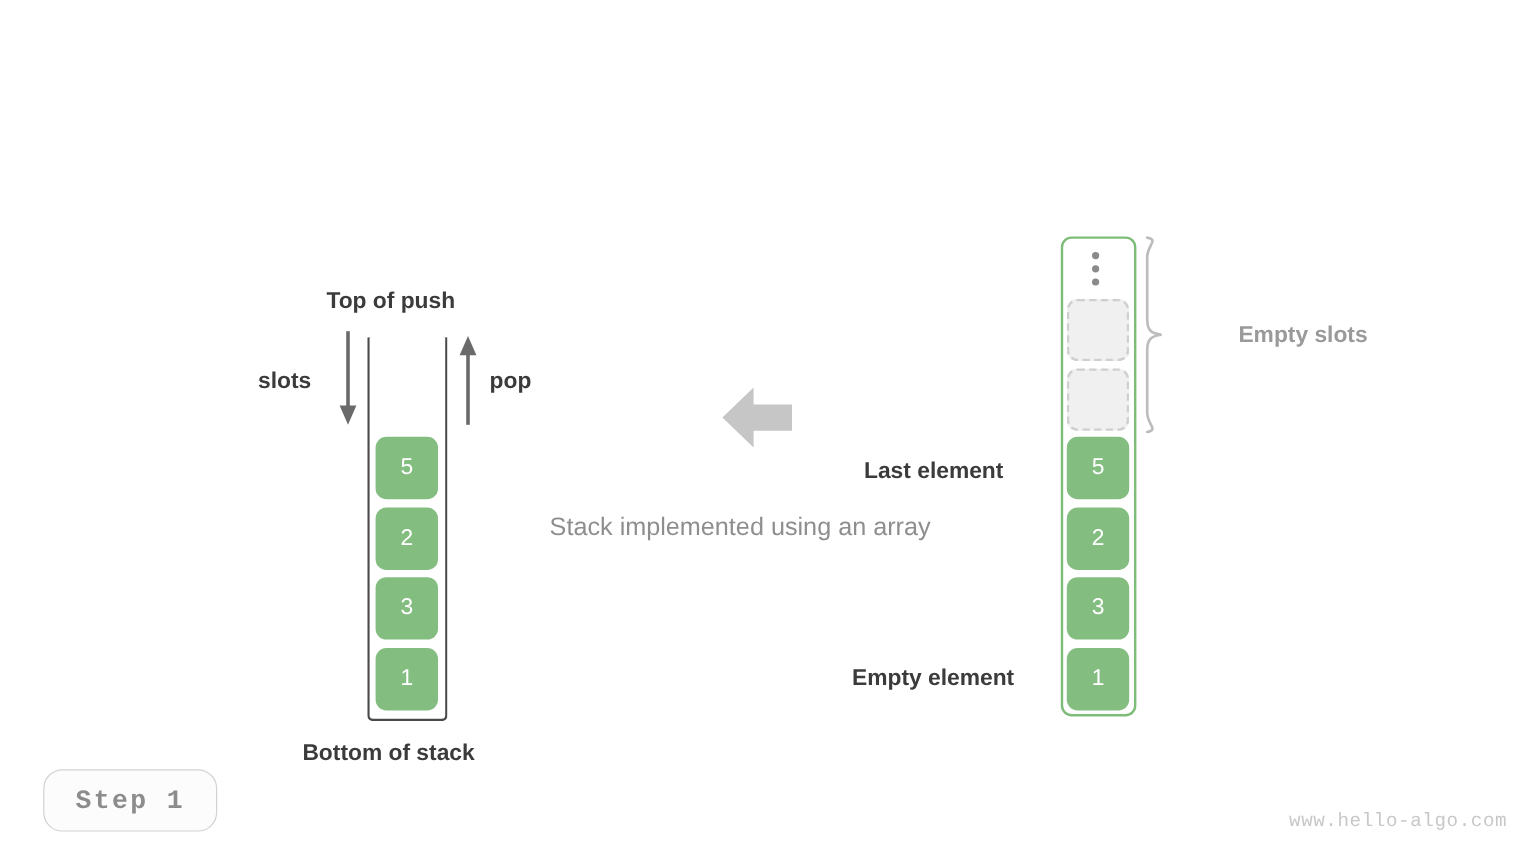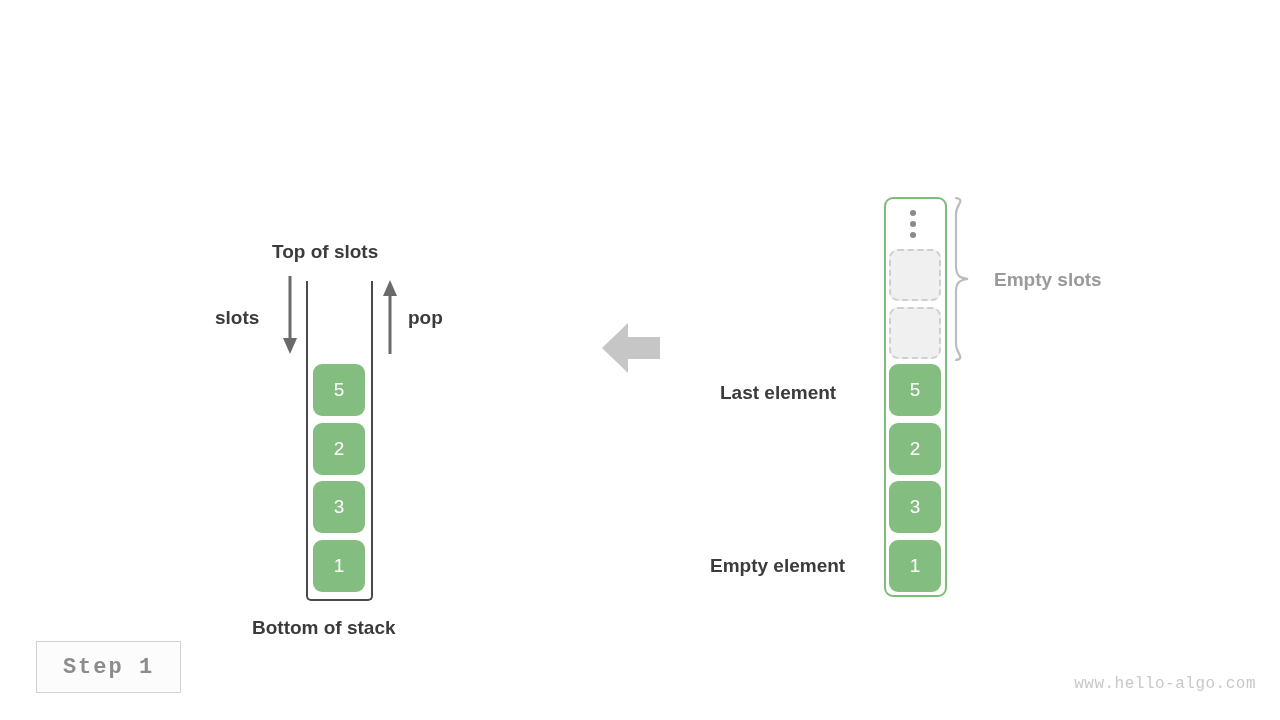--- a/index.html
+++ b/index.html
@@ -145,21 +145,21 @@
 
   
   #step-badge {
     position: absolute;
     left: 36px;
     top: 641px;
     width: 145px;
     height: 52px;
     box-sizing: border-box;
     border: 1px solid #d2d2d2;
-    border-radius: 0;
+    border-radius: 16px;
     background: #fcfcfc;
     display: flex;
     align-items: center;
     justify-content: center;
     font-family: "Liberation Mono", monospace;
     font-weight: bold;
     font-size: 22px;
     letter-spacing: 2px;
     color: #8c8c8c;
   }
@@ -174,21 +174,21 @@
     color: #c8c8c8;
     letter-spacing: 0.5px;
     white-space: nowrap;
   }
 </style>
 </head>
 <body>
 
 <div class="canvas">
 
-  <div class="label-dark" style="left:272px; top:241px;">Top of slots</div>
+  <div class="label-dark" style="left:272px; top:241px;">Top of push</div>
 
   <div class="label-dark" style="left:215px; top:307px;">slots</div>
 
   <div class="label-dark" style="left:408px; top:307px;">pop</div>
 
   <svg class="arrow-svg" style="left:278px; top:272px;" width="24" height="86" viewBox="0 0 24 86">
     <line x1="12" y1="4" x2="12" y2="70" stroke="#6a6a6a" stroke-width="3"></line>
     <polygon points="12,82 5,66 19,66" fill="#6a6a6a"></polygon>
   </svg>
 
@@ -203,20 +203,21 @@
   <div class="cell stack-cell" style="top:423px;">2</div>
   <div class="cell stack-cell" style="top:481px;">3</div>
   <div class="cell stack-cell" style="top:540px;">1</div>
 
   <div class="label-dark" style="left:252px; top:617px;text-align:center;">Bottom of stack</div>
 
   <svg id="transition-arrow" viewBox="0 0 60 60">
     <polygon points="0,30 26,5 26,19 58,19 58,41 26,41 26,55" fill="#c6c6c6"></polygon>
   </svg>
 
+  <div class="caption" style="left:458px; top:428px;">Stack implemented using an array</div>
 
   <div id="array-container"></div>
 
   <div id="ellipsis-icon">
     <i></i>
       <i></i>
       <i></i>
   </div>
 
   <div class="empty-slot" style="top:249px;"></div>
@@ -225,21 +226,21 @@
   <div class="cell array-cell" style="top:364px;">5</div>
   <div class="cell array-cell" style="top:423px;">2</div>
   <div class="cell array-cell" style="top:481px;">3</div>
   <div class="cell array-cell" style="top:540px;">1</div>
 
   <svg id="empty-slots-brace" viewBox="0 0 26 170">
     <path d="M8 4 C 18 6, 8 10, 8 20 L 8 72 C 8 82, 12 84, 20 85
              C 12 86, 8 88, 8 98 L 8 150 C 8 160, 18 164, 8 166" fill="none" stroke="#bcbcbc" stroke-width="2.2" stroke-linecap="round"></path>
   </svg>
 
-  <div class="label-gray" style="left:994px; top:269px;">Empty slots</div>
+  <div class="label-gray" style="left:1032px; top:269px;">Empty slots</div>
 
   <div class="label-dark" style="left:720px; top:382px;">Last element</div>
 
   <div class="label-dark" style="left:710px; top:555px;">Empty element</div>
 
   <div id="step-badge">Step 1</div>
 
   <div id="watermark">www.hello-algo.com</div>
 
 </div>

